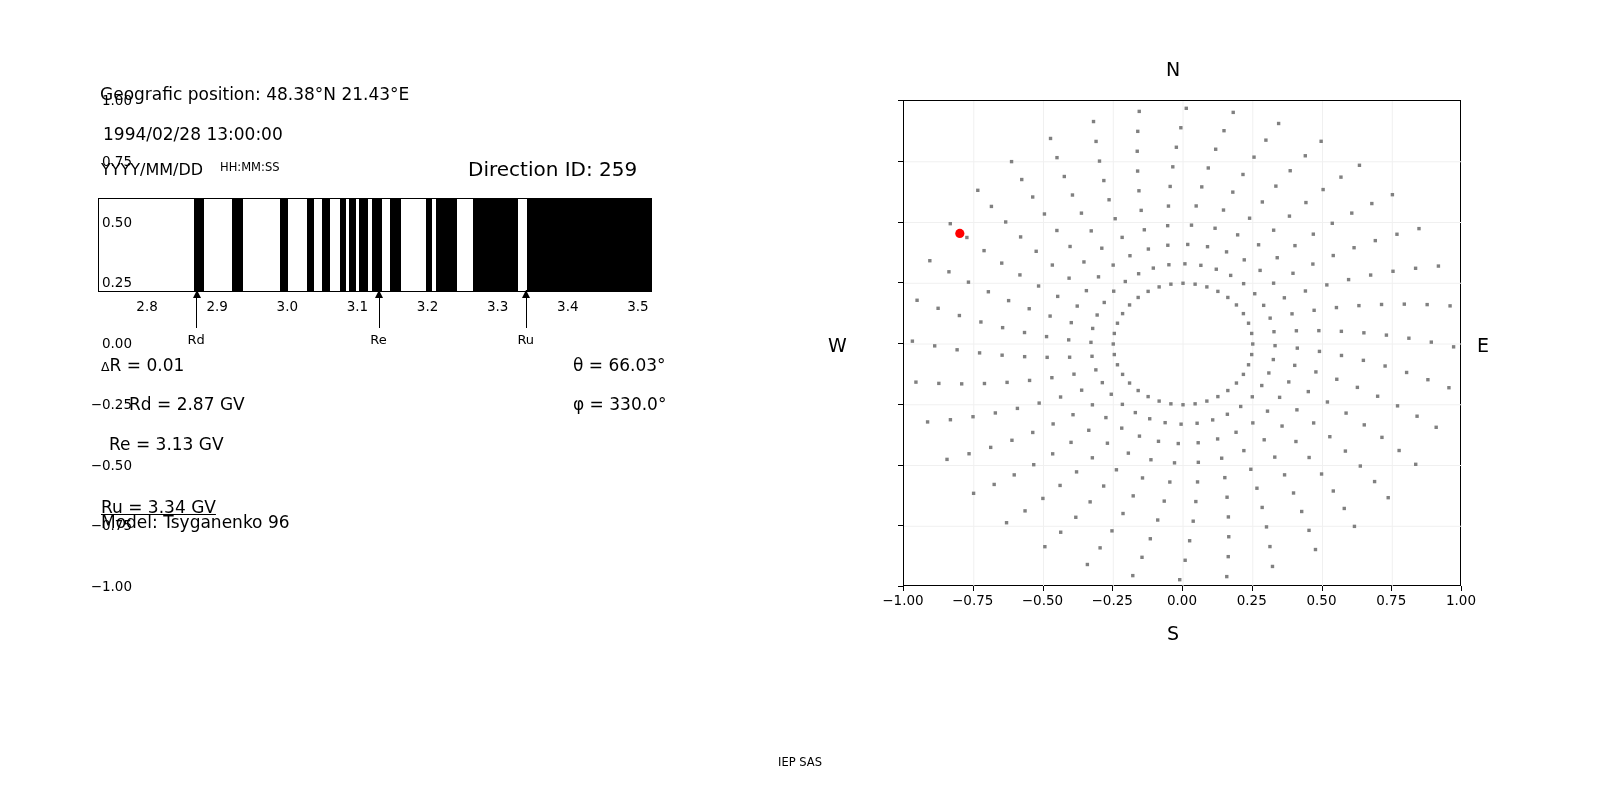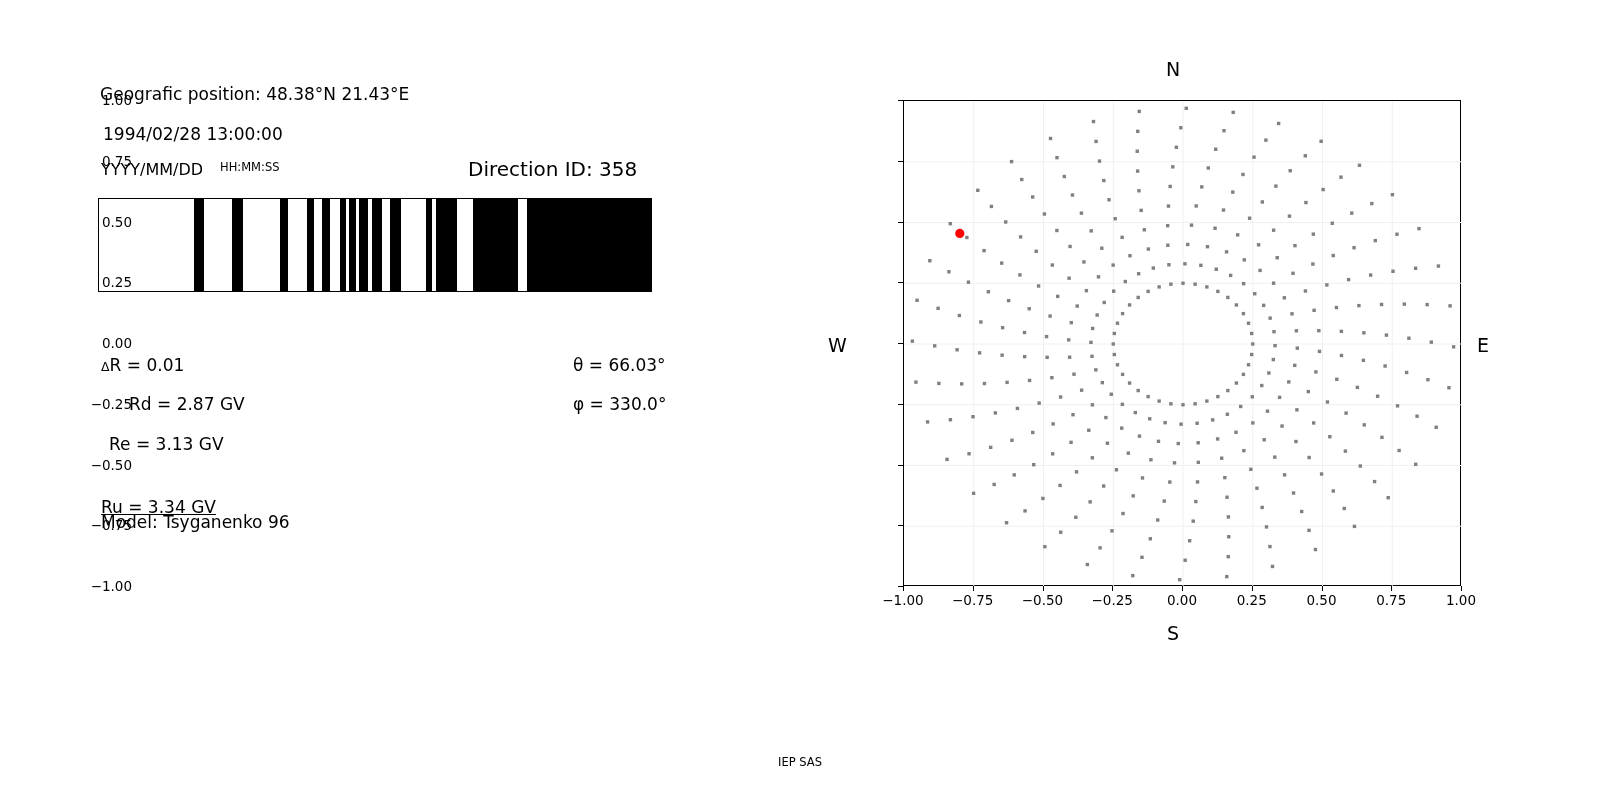--- a/index.html
+++ b/index.html
@@ -166,37 +166,53 @@
 </style>
 </head>
 <body>
 
 <div id="left-panel">
 
   <div class="info-line" id="geo-position">Geografic position: 48.38°N 21.43°E</div>
   <div class="info-line" id="datetime">1994/02/28 13:00:00</div>
   <div class="info-line" id="fmt-date">YYYY/MM/DD</div>
   <div class="info-line" id="fmt-time">HH:MM:SS</div>
-  <div class="info-line" id="direction-id">Direction ID: 358</div>
+  <div class="info-line" id="direction-id">Direction ID: 259</div>
 
   <div id="spectrum-box">
       <div class="band" style="left: 94.6709px; width: 10.519px; background: rgb(0, 0, 0);"></div>
       <div class="band" style="left: 133.241px; width: 10.519px; background: rgb(0, 0, 0);"></div>
       <div class="band" style="left: 180.927px; width: 8.41519px; background: rgb(0, 0, 0);"></div>
       <div class="band" style="left: 208.276px; width: 6.31139px; background: rgb(0, 0, 0);"></div>
       <div class="band" style="left: 223.003px; width: 8.41519px; background: rgb(0, 0, 0);"></div>
       <div class="band" style="left: 240.534px; width: 6.31139px; background: rgb(0, 0, 0);"></div>
       <div class="band" style="left: 249.651px; width: 7.01266px; background: rgb(0, 0, 0);"></div>
       <div class="band" style="left: 260.17px; width: 8.41519px; background: rgb(0, 0, 0);"></div>
       <div class="band" style="left: 273.494px; width: 9.11646px; background: rgb(0, 0, 0);"></div>
       <div class="band" style="left: 291.025px; width: 10.519px; background: rgb(0, 0, 0);"></div>
       <div class="band" style="left: 326.79px; width: 6.31139px; background: rgb(0, 0, 0);"></div>
       <div class="band" style="left: 336.608px; width: 21.038px; background: rgb(0, 0, 0);"></div>
       <div class="band" style="left: 374.476px; width: 44.881px; background: rgb(0, 0, 0);"></div>
       <div class="band" style="left: 427.772px; width: 126.228px; background: rgb(0, 0, 0);"></div>
+    </div>
+  <div id="spectrum-axis">
+      <div class="xtick-label" style="left: 49.0886px;">2.8</div>
+      <div class="xtick-label" style="left: 119.215px;">2.9</div>
+      <div class="xtick-label" style="left: 189.342px;">3.0</div>
+      <div class="xtick-label" style="left: 259.468px;">3.1</div>
+      <div class="xtick-label" style="left: 329.595px;">3.2</div>
+      <div class="xtick-label" style="left: 399.722px;">3.3</div>
+      <div class="xtick-label" style="left: 469.848px;">3.4</div>
+      <div class="xtick-label" style="left: 539.975px;">3.5</div>
+      <div class="marker-arrow" style="left: 98.1772px;"></div>
+      <div class="marker-label" style="left: 98.1772px;">Rd</div>
+      <div class="marker-arrow" style="left: 280.506px;"></div>
+      <div class="marker-label" style="left: 280.506px;">Re</div>
+      <div class="marker-arrow" style="left: 427.772px;"></div>
+      <div class="marker-label" style="left: 427.772px;">Ru</div>
     </div>
 
   <div class="param" style="left:101px; top:355px;"><span class="param-sub">Δ</span><span>R = 0.01</span></div>
   <div class="param" style="left:101px; top:394px;margin-left:28px;">Rd = 2.87 GV</div>
   <div class="param" style="left:101px; top:434px;margin-left:8px;">Re = 3.13 GV</div>
   <div class="param" style="left:101px; top:497px;text-decoration:underline;">Ru = 3.34 GV</div>
   <div class="param" style="left:101px; top:512px;">Model: Tsyganenko 96</div>
   <div class="param" style="left:573px; top:355px;">θ = 66.03°</div>
   <div class="param" style="left:573px; top:394px;">φ = 330.0°</div>
 </div>

